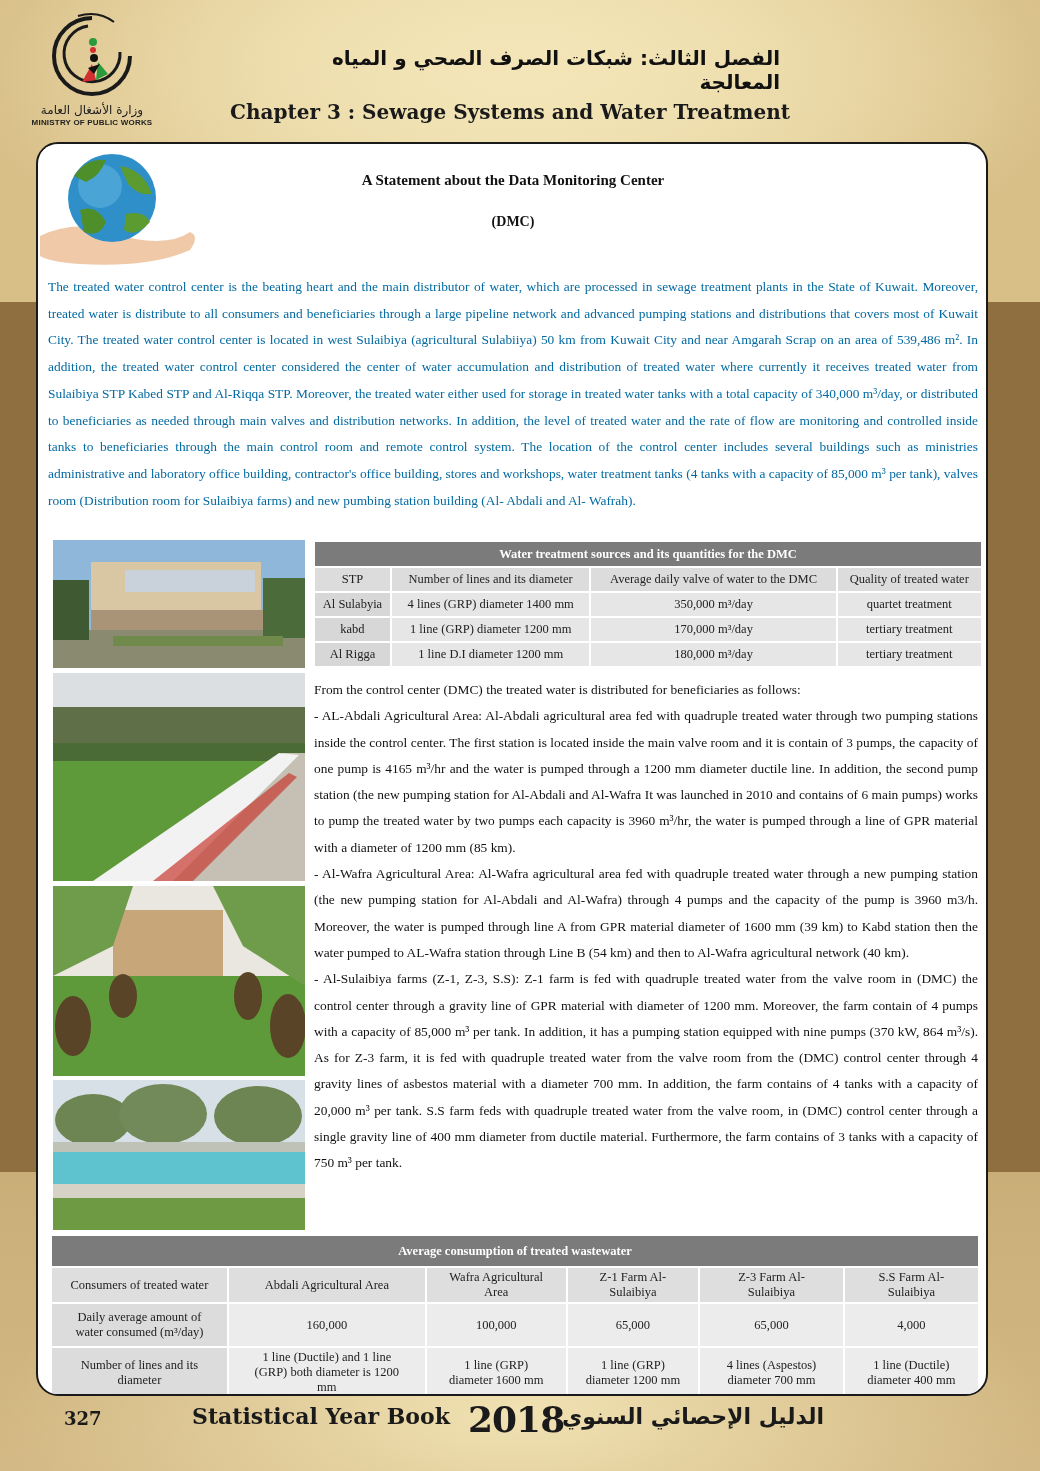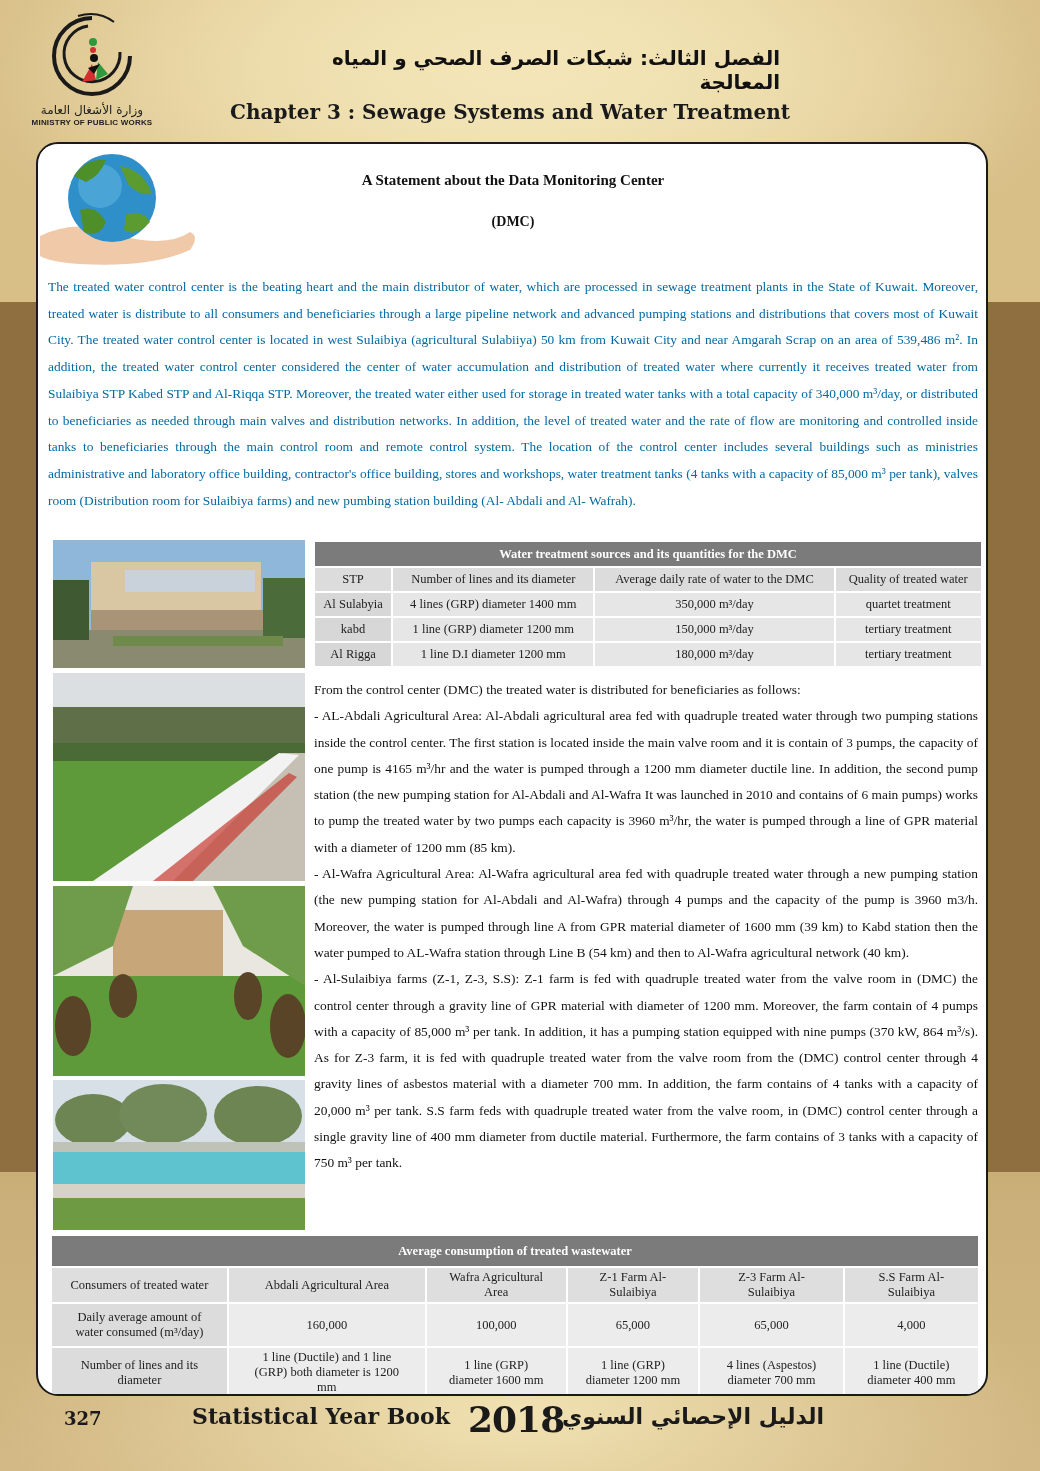--- a/index.html
+++ b/index.html
@@ -147,33 +147,33 @@
   </svg>
 
   <table class="t1">
     <tbody>
         <tr>
           <th class="cap" colspan="4">Water treatment sources and its quantities for the DMC</th>
         </tr>
     <tr class="hdr">
       <td>STP</td>
       <td>Number of lines and its diameter</td>
-      <td>Average daily rate of water to the DMC</td>
+      <td>Average daily valve of water to the DMC</td>
       <td>Quality of treated water</td>
     </tr>
     <tr>
       <td class="first">Al Sulabyia</td>
       <td>4 lines (GRP) diameter 1400 mm</td>
       <td>350,000 m³/day</td>
       <td>quartet treatment</td>
     </tr>
     <tr>
       <td class="first">kabd</td>
       <td>1 line (GRP) diameter 1200 mm</td>
-      <td>150,000 m³/day</td>
+      <td>170,000 m³/day</td>
       <td>tertiary treatment</td>
     </tr>
     <tr>
       <td class="first">Al Rigga</td>
       <td>1 line D.I diameter 1200 mm</td>
       <td>180,000 m³/day</td>
       <td>tertiary treatment</td>
     </tr>
   </tbody>
     </table>

